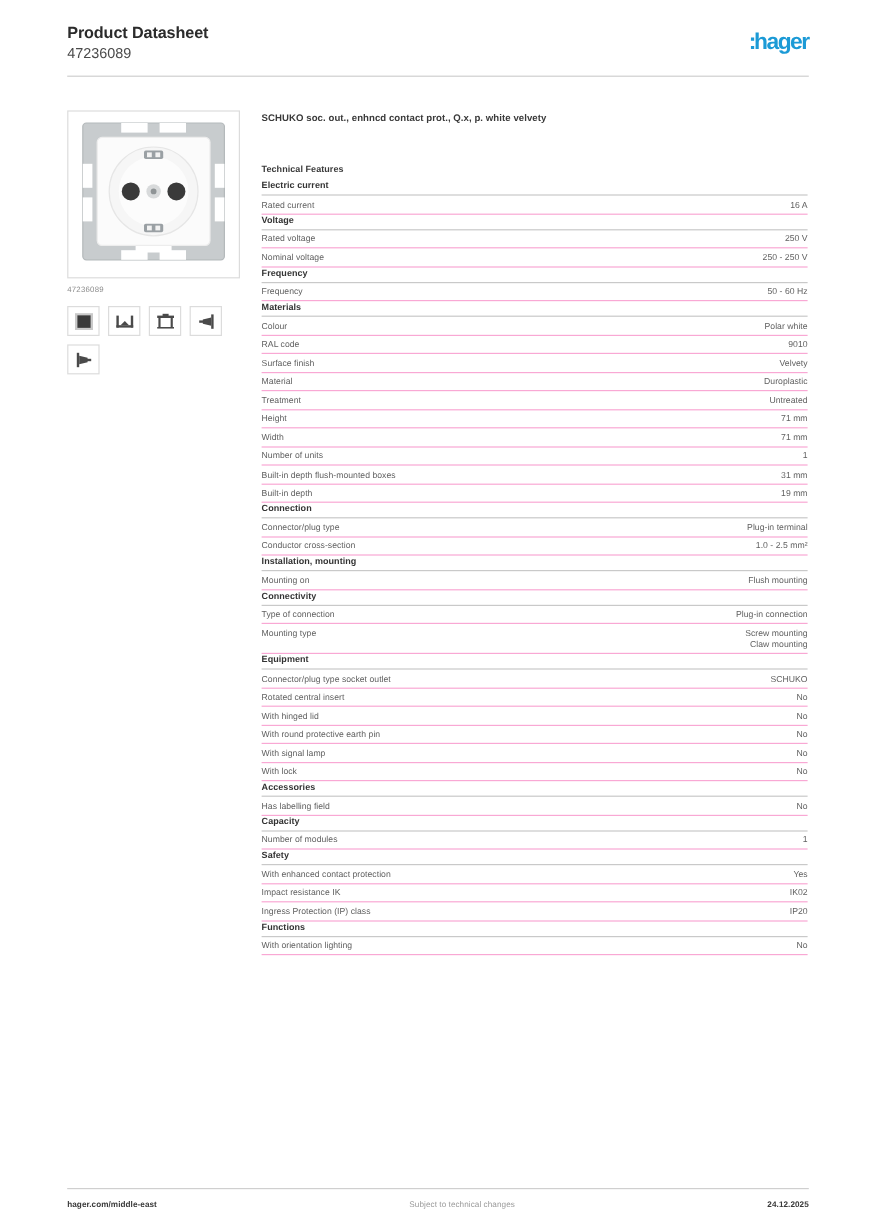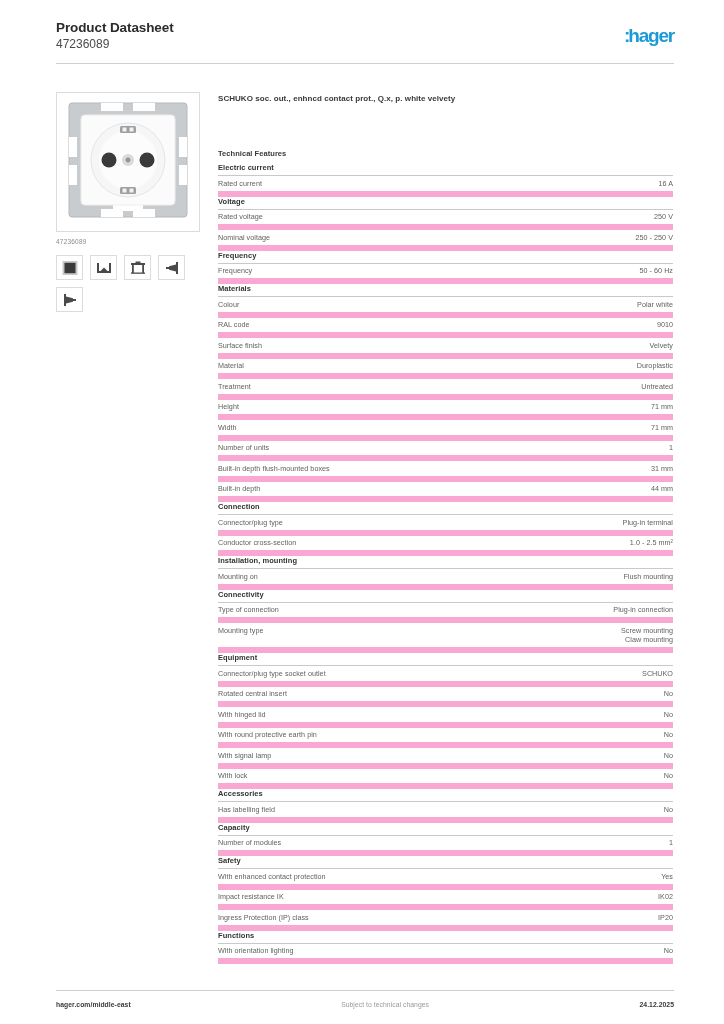--- a/index.html
+++ b/index.html
@@ -123,21 +123,21 @@
     width: 455px;
   }
   .product-name {
     font-size: 8px;
     font-weight: bold;
     color: #3a3a3a;
     line-height: 11px;
     letter-spacing: 0.05px;
   }
   .tech-features-title {
-    margin-top: 45px;
+    margin-top: 32px;
     font-size: 7.5px;
     font-weight: bold;
     color: #3a3a3a;
     letter-spacing: 0.05px;
   }
 
   .spec-section {
   }
   .spec-section:first-of-type {
     margin-top: 5px;
@@ -147,21 +147,21 @@
     font-weight: bold;
     color: #333333;
     padding-bottom: 3px;
     border-bottom: 1px solid #c9c9c9;
     letter-spacing: 0.05px;
   }
   .spec-row {
     display: flex;
     justify-content: flex-end;
     align-items: flex-start;
-    border-bottom: 6px solid #f9a8d4;
+    border-bottom: 1px solid #f9a8d4;
     padding: 2.5px 0 2.5px 0;
     min-height: 9px;
   }
   .spec-label {
     font-size: 7.2px;
     color: #616161;
     line-height: 9.5px;
     letter-spacing: 0.03px;
     flex: 1 1 auto;
     padding-right: 10px;
@@ -375,21 +375,21 @@
           <div class="spec-row">
             <div class="spec-label">Number of units</div>
             <div class="spec-value">1</div>
           </div>
           <div class="spec-row">
             <div class="spec-label">Built-in depth flush-mounted boxes</div>
             <div class="spec-value">31 mm</div>
           </div>
           <div class="spec-row">
             <div class="spec-label">Built-in depth</div>
-            <div class="spec-value">44 mm</div>
+            <div class="spec-value">19 mm</div>
           </div>
         </div>
         <div class="spec-section">
           <div class="section-title">Connection</div>
           <div class="spec-row">
             <div class="spec-label">Connector/plug type</div>
             <div class="spec-value">Plug-in terminal</div>
           </div>
           <div class="spec-row">
             <div class="spec-label">Conductor cross-section</div>

